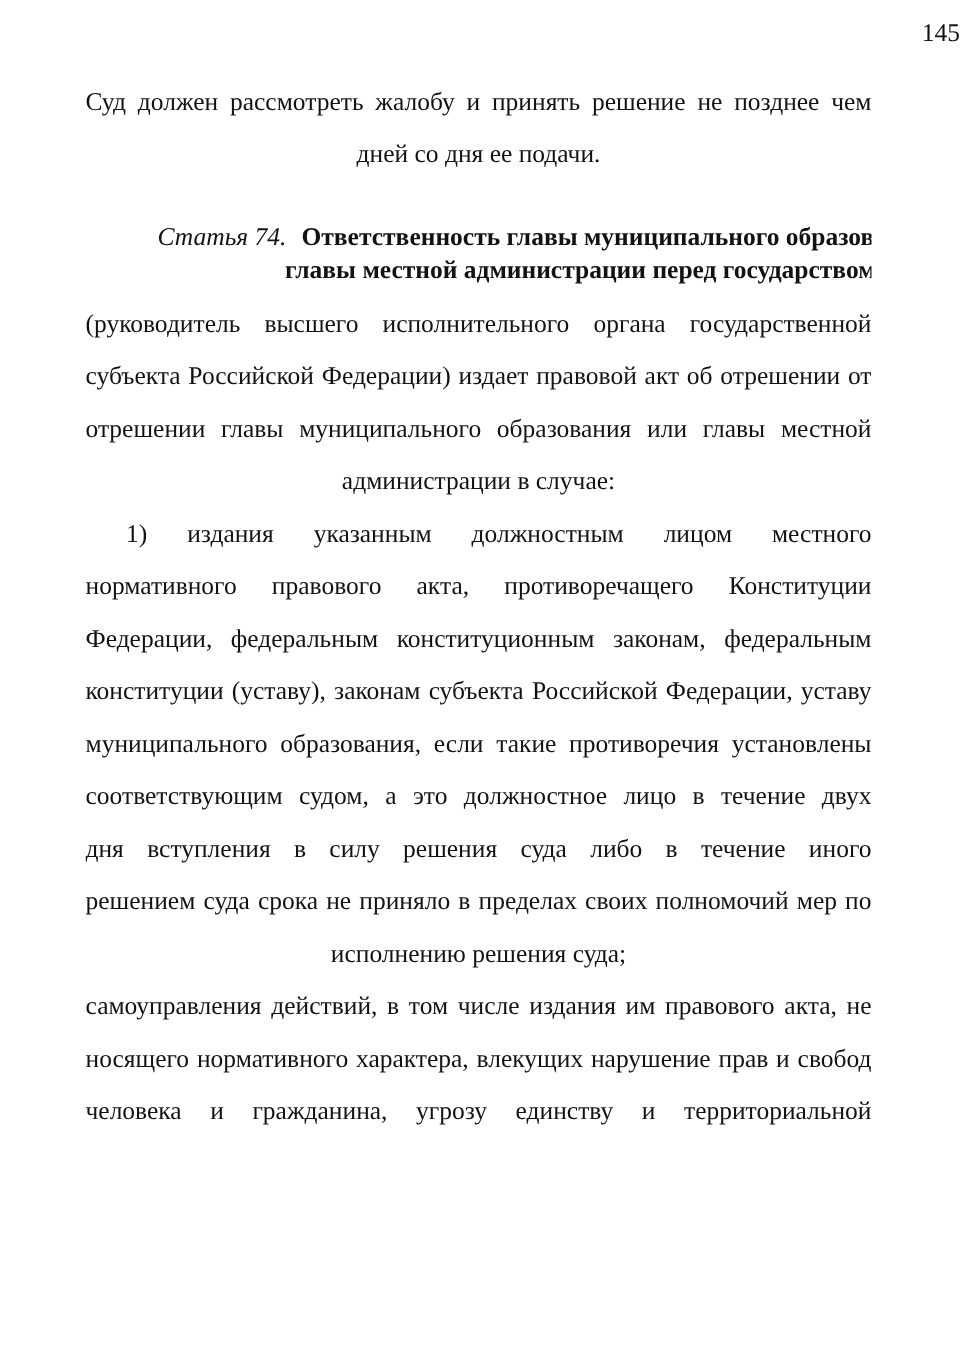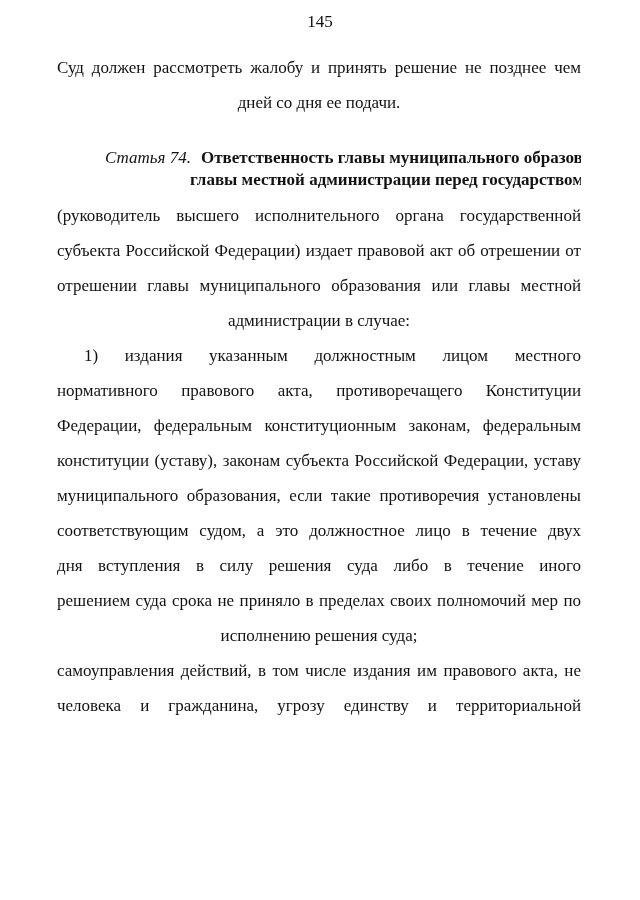--- a/index.html
+++ b/index.html
@@ -13,21 +13,21 @@
     height: 900px;
     background: #ffffff;
     font-family: "Liberation Serif", "DejaVu Serif", serif;
     color: #121212;
     overflow: hidden;
   }
   .pageno {
     padding-top: 12px;
     height: 20px;
     line-height: 20px;
-    text-align: center;
+    text-align: right;
     font-size: 17px;
   }
   .content {
     margin-left: 57px;
     margin-right: 59px; 
   }
   
   .jline {
     height: 35px;
     line-height: 35px;
@@ -123,17 +123,18 @@
       <div class="jline">конституции (уставу), законам субъекта Российской Федерации, уставу</div>
       <div class="jline">муниципального образования, если такие противоречия установлены</div>
       <div class="jline">соответствующим судом, а это должностное лицо в течение двух месяцев со</div>
       <div class="jline">дня вступления в силу решения суда либо в течение иного предусмотренного</div>
       <div class="jline">решением суда срока не приняло в пределах своих полномочий мер по</div>
       <div class="lline">исполнению решения суда;</div>
     </div>
 
     <div>
       <div class="jline">самоуправления действий, в том числе издания им правового акта, не</div>
+      <div class="jline">носящего нормативного характера, влекущих нарушение прав и свобод</div>
       <div class="jline">человека и гражданина, угрозу единству и территориальной целостности</div>
     </div>
 
   </div>
 </div>
 
 </body></html>

